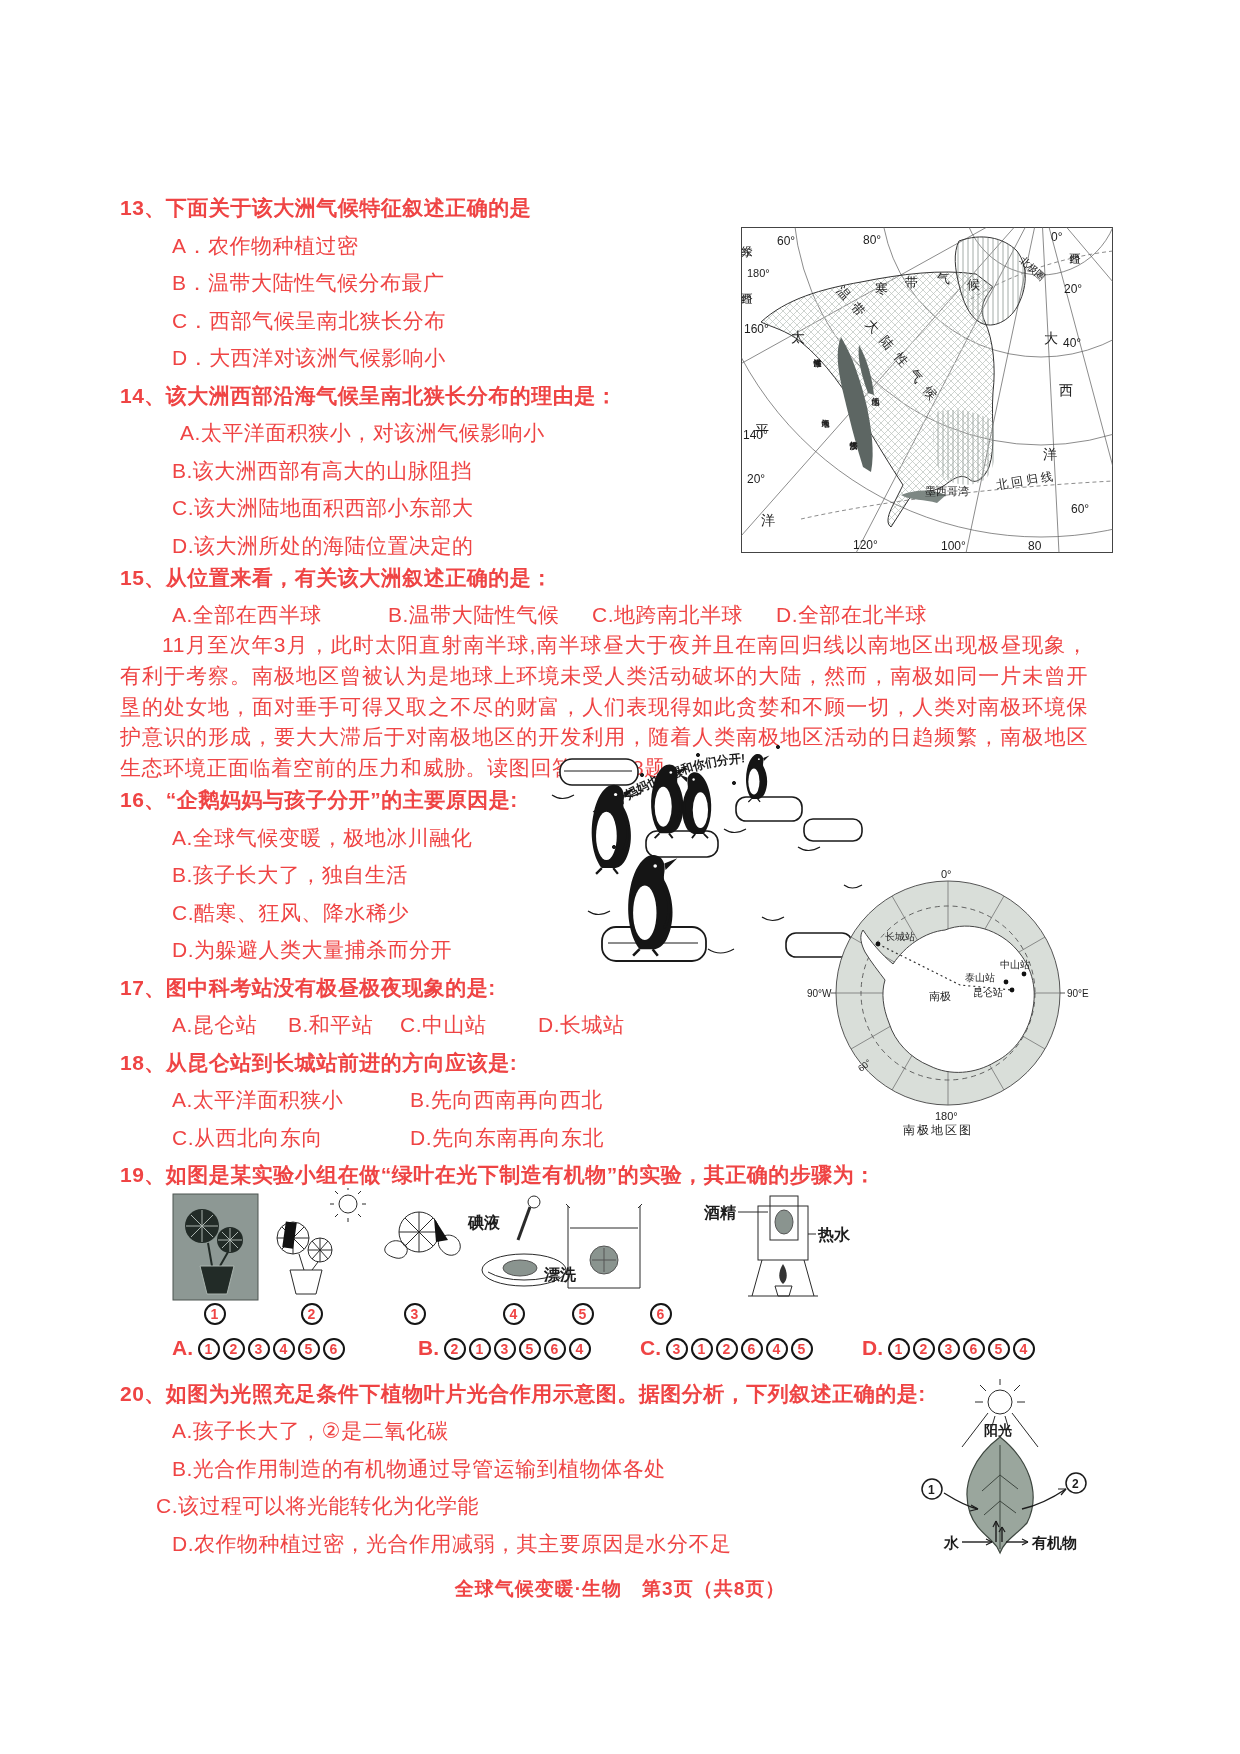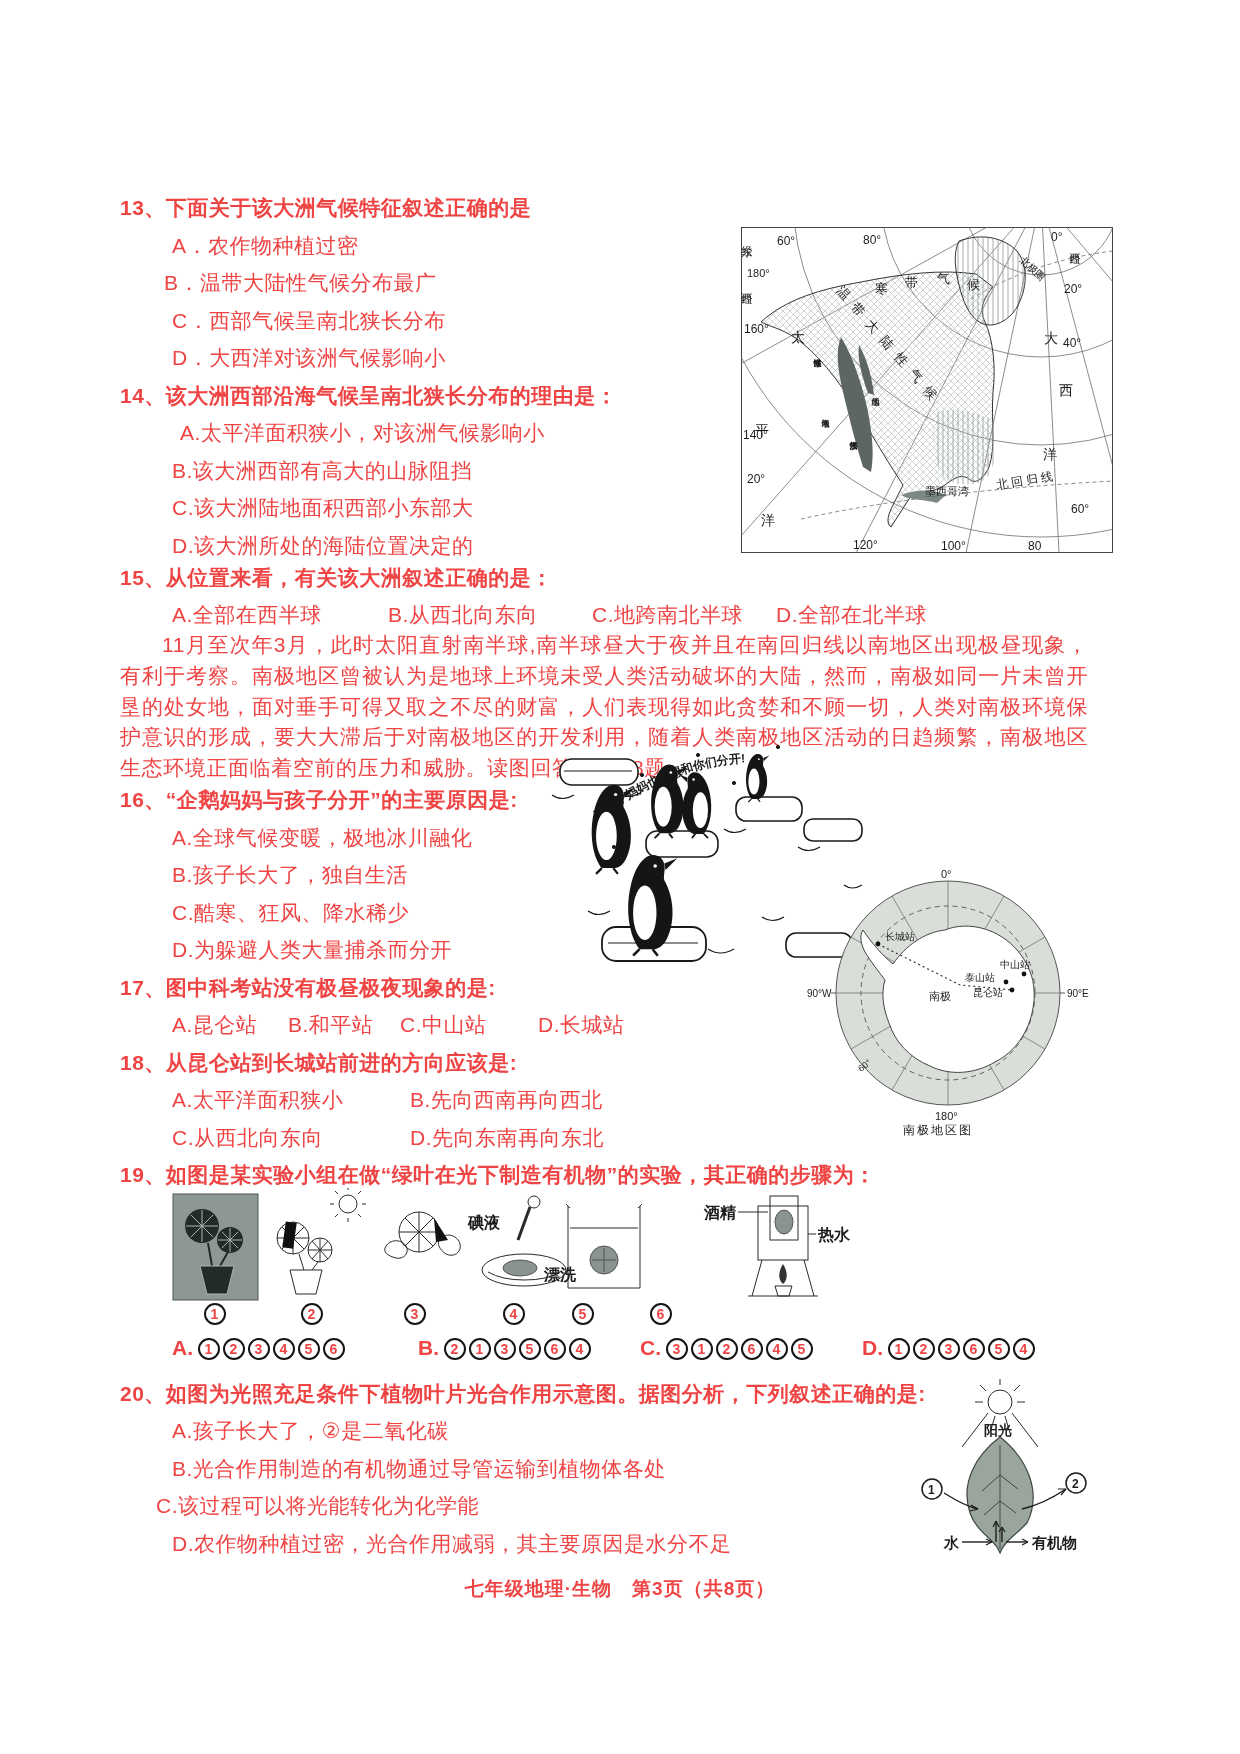--- a/index.html
+++ b/index.html
@@ -21,33 +21,33 @@
   svg text{fill:#1c1c1c;font-family:"Liberation Sans","DejaVu Sans",sans-serif;}
   .vt{writing-mode:vertical-rl;text-orientation:upright;}
 </style>
 </head>
 <body>
 
 <div class="page">
 
   <div class="t stem" style="left:120px;top:196px">13、下面关于该大洲气候特征叙述正确的是</div>
   <div class="t opt" style="left:172px;top:234px">A．农作物种植过密</div>
-  <div class="t opt" style="left:164px;top:271px">B．温带大陆性气候分布最广</div>
+  <div class="t opt" style="left:172px;top:271px">B．温带大陆性气候分布最广</div>
   <div class="t opt" style="left:172px;top:309px">C．西部气候呈南北狭长分布</div>
   <div class="t opt" style="left:172px;top:346px">D．大西洋对该洲气候影响小</div>
 
   <div class="t stem" style="left:120px;top:384px">14、该大洲西部沿海气候呈南北狭长分布的理由是：</div>
   <div class="t opt" style="left:180px;top:421px">A.太平洋面积狭小，对该洲气候影响小</div>
   <div class="t opt" style="left:172px;top:459px">B.该大洲西部有高大的山脉阻挡</div>
   <div class="t opt" style="left:172px;top:496px">C.该大洲陆地面积西部小东部大</div>
   <div class="t opt" style="left:172px;top:534px">D.该大洲所处的海陆位置决定的</div>
 
   <div class="t stem" style="left:120px;top:566px">15、从位置来看，有关该大洲叙述正确的是：</div>
   <div class="t opt" style="left:172px;top:603px">A.全部在西半球</div>
-  <div class="t opt" style="left:388px;top:603px">B.从西北向东向</div>
+  <div class="t opt" style="left:388px;top:603px">B.温带大陆性气候</div>
   <div class="t opt" style="left:592px;top:603px">C.地跨南北半球</div>
   <div class="t opt" style="left:776px;top:603px">D.全部在北半球</div>
 
   <div class="passage">11月至次年3月，此时太阳直射南半球,南半球昼大于夜并且在南回归线以南地区出现极昼现象，有利于考察。南极地区曾被认为是地球上环境未受人类活动破坏的大陆，然而，南极如同一片未曾开垦的处女地，面对垂手可得又取之不尽的财富，人们表现得如此贪婪和不顾一切，人类对南极环境保护意识的形成，要大大滞后于对南极地区的开发利用，随着人类南极地区活动的日趋频繁，南极地区生态环境正面临着空前的压力和威胁。读图回答16～18题。</div>
 
   <div class="t stem" style="left:120px;top:788px">16、“企鹅妈妈与孩子分开”的主要原因是:</div>
   <div class="t opt" style="left:172px;top:826px">A.全球气候变暖，极地冰川融化</div>
   <div class="t opt" style="left:172px;top:863px">B.孩子长大了，独自生活</div>
   <div class="t opt" style="left:172px;top:901px">C.酷寒、狂风、降水稀少</div>
   <div class="t opt" style="left:172px;top:938px">D.为躲避人类大量捕杀而分开</div>
@@ -157,21 +157,21 @@
     <span class="letter">D.</span>
       <span><span class="circ">1</span><span class="circ">2</span><span class="circ">3</span><span class="circ">6</span><span class="circ">5</span><span class="circ">4</span></span>
   </span>
 
   <div class="t stem" style="left:120px;top:1382px">20、如图为光照充足条件下植物叶片光合作用示意图。据图分析，下列叙述正确的是:</div>
   <div class="t opt" style="left:172px;top:1419px">A.孩子长大了，②是二氧化碳</div>
   <div class="t opt" style="left:172px;top:1457px">B.光合作用制造的有机物通过导管运输到植物体各处</div>
   <div class="t opt" style="left:156px;top:1494px">C.该过程可以将光能转化为化学能</div>
   <div class="t opt" style="left:172px;top:1532px">D.农作物种植过密，光合作用减弱，其主要原因是水分不足</div>
 
-  <div class="footer">七年级地理·生物　第3页（共8页）</div>
+  <div class="footer">全球气候变暖·生物　第3页（共8页）</div>
 
   <svg style="left:741px;top:227px" width="372" height="326" viewBox="0 0 372 326">
     <defs>
       <pattern id="xh" width="7" height="7" patternUnits="userSpaceOnUse">
         <path d="M0,0 L7,7 M7,0 L0,7" stroke="#b9c1bc" stroke-width="0.7"></path>
       </pattern>
       <pattern id="vl" width="5" height="6" patternUnits="userSpaceOnUse">
         <path d="M2,0 V6" stroke="#9aa39e" stroke-width="0.9"></path>
       </pattern>
     </defs>

